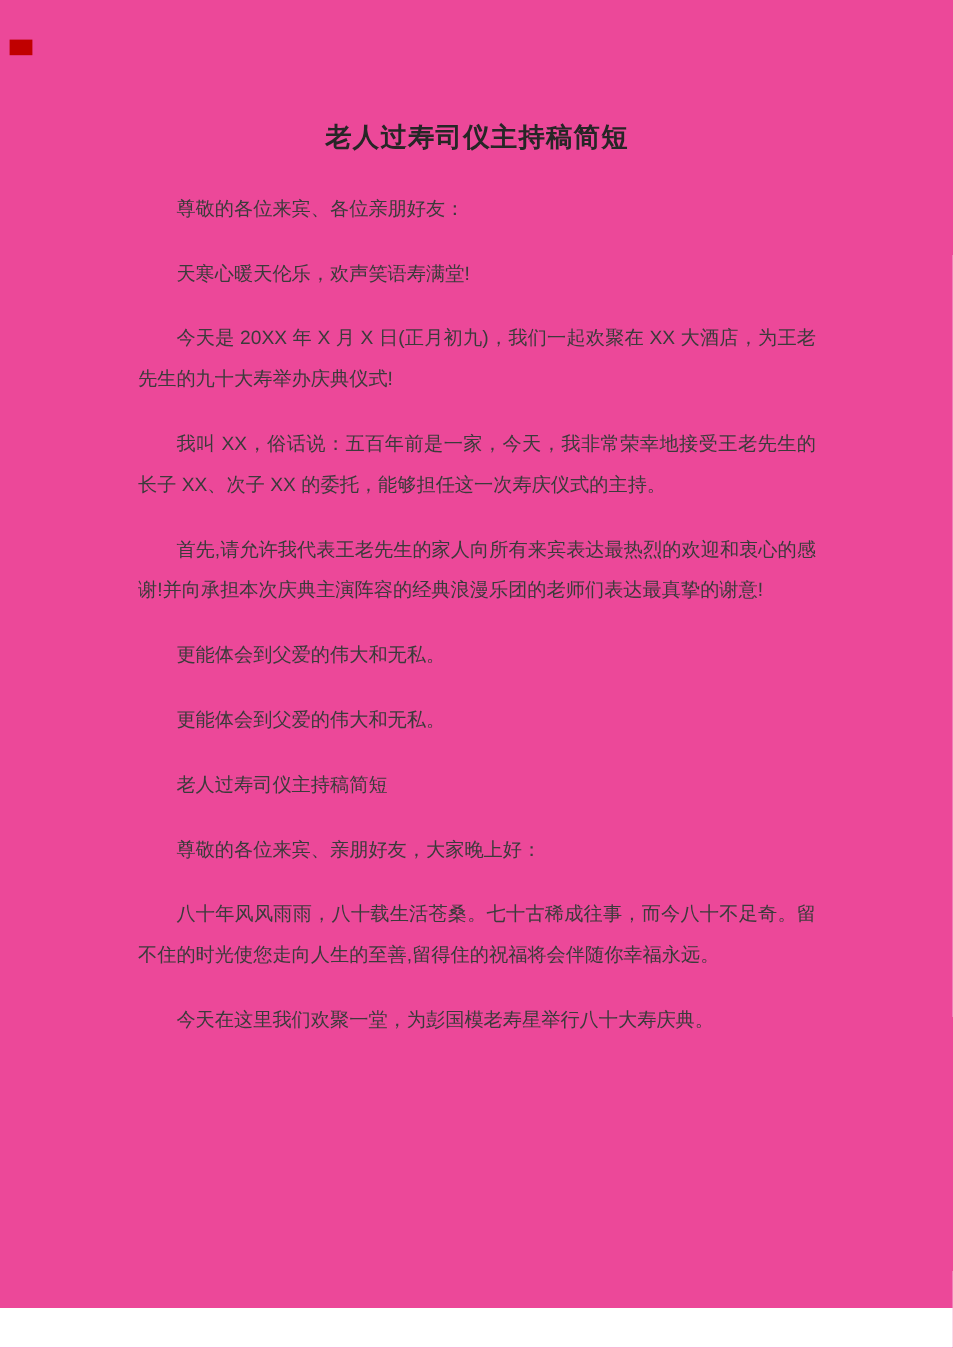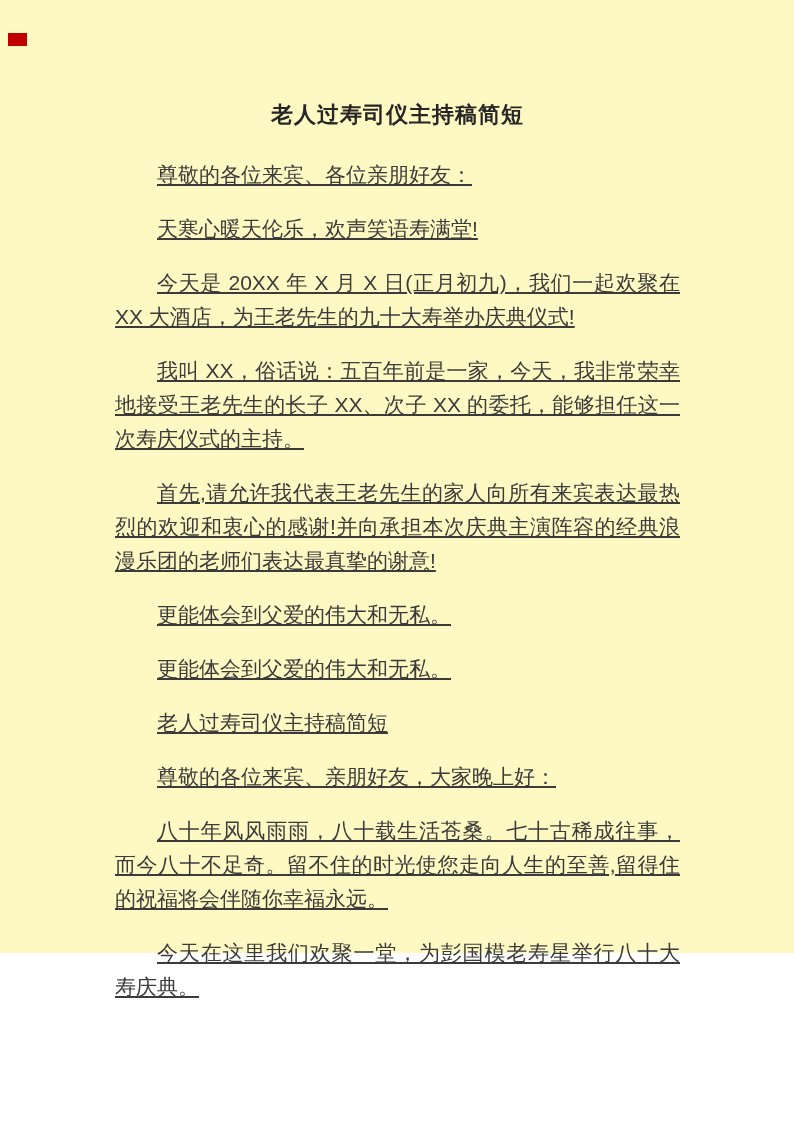--- a/index.html
+++ b/index.html
@@ -9,50 +9,49 @@
   body {
     width: 794px;
     height: 1123px;
     background: #ffffff;
     font-family: "Liberation Sans", sans-serif;
     overflow: hidden;
   }
   .page {
     position: relative;
     width: 794px;
-    height: 953px;
+    height: 1090px;
     box-sizing: border-box;
     padding: 100px 114px 0 115px;
-    background: #fef9c3;
+    background: #ec4899;
   }
   .red-marker {
     position: absolute;
     left: 8px;
     top: 33px;
     width: 19px;
     height: 13px;
     background: #c00000;
   }
   .doc-title {
     font-size: 22px;
     font-weight: bold;
     color: #262626;
     text-align: center;
     margin: 0 0 28px 0;
     letter-spacing: 1px;
   }
   .para {
-    font-size: 21px;
+    font-size: 16px;
     color: #3b3b3b;
     line-height: 34px;
     text-align: justify;
     text-indent: 2em;
     margin: 0 0 20px 0;
     word-break: break-all;
-    text-decoration: underline;
   }
 </style>
 </head>
 <body>
 
 <div class="page">
   <div class="red-marker"></div>
 
   <h1 class="doc-title">老人过寿司仪主持稿简短</h1>
 

